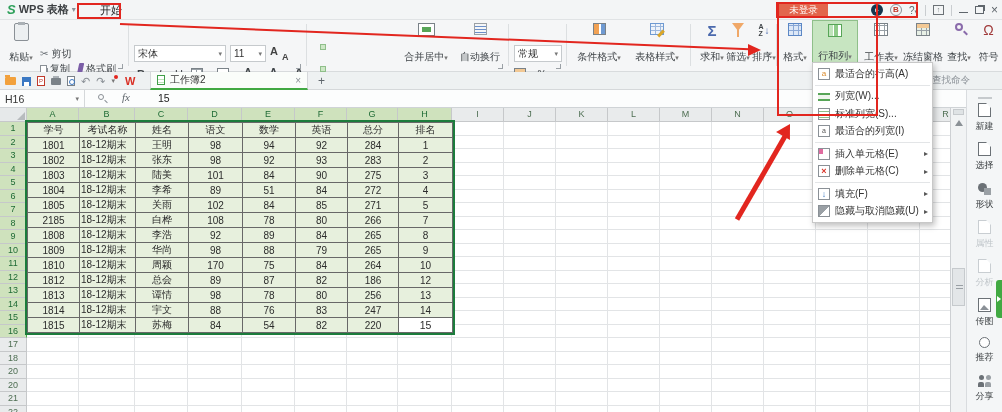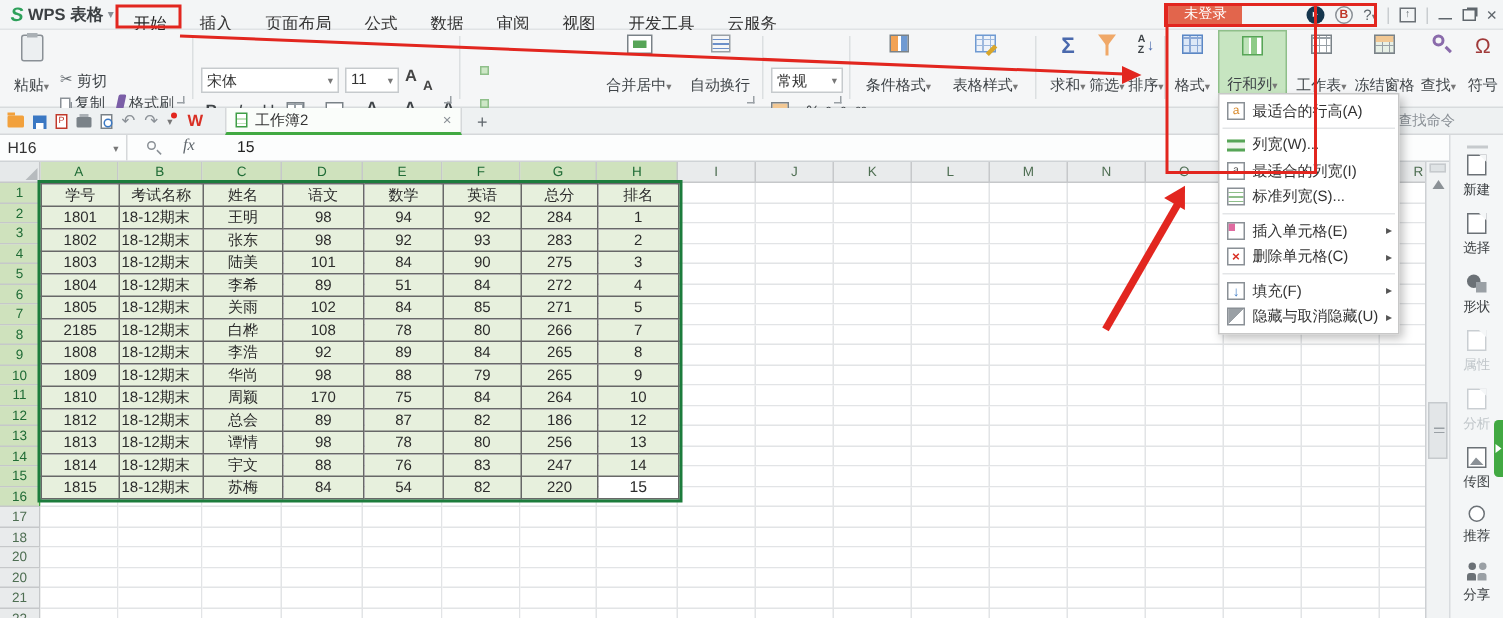--- a/index.html
+++ b/index.html
@@ -6,21 +6,21 @@
   body{width:1002px;height:412px;overflow:hidden;position:relative;background:#fff;
        font-family:"Liberation Sans","DejaVu Sans",sans-serif;-webkit-font-smoothing:antialiased;}
   *{box-sizing:border-box;}
   .abs{position:absolute;}
 
   
   #titlebar{position:absolute;left:0;top:0;width:1002px;height:20px;background:#f3f5f6;border-bottom:1px solid #e0e3e5;}
   #logo{position:absolute;left:7px;top:2px;display:flex;align-items:center;gap:3px;font-size:11px;color:#3c4043;font-weight:bold;}
   #logo .s{font-size:13px;font-weight:bold;color:#2da05a;font-style:italic;}
   #logo .caret{color:#8a9096;font-size:8px;font-weight:normal;}
-  #menu-tabs{position:absolute;left:78px;top:0;height:32px;display:flex;align-items:center;}
+  #menu-tabs{position:absolute;left:78px;top:0;height:32px;display:flex;align-items:center;flex-direction:column;}
   .mtab{padding:0 11px;font-size:11px;color:#333;height:20px;line-height:20px;position:relative;}
   .mtab.active{color:#222;}
   .redbox{position:absolute;border:2px solid #e2261f;pointer-events:none;z-index:60;}
   #login-badge{position:absolute;left:779px;top:2px;width:49px;height:15px;background:#e2654c;color:#fff;
                font-size:9.5px;text-align:center;line-height:15px;z-index:5;}
   #title-right{position:absolute;right:4px;top:0;height:20px;display:flex;align-items:center;gap:7px;z-index:5;}
   .circ1{width:12px;height:12px;border-radius:50%;background:#15364e;color:#fff;font-size:7px;text-align:center;line-height:12px;}
   .circ2{width:12px;height:12px;border-radius:50%;border:1px solid #8a9096;color:#c0392b;font-size:8px;text-align:center;line-height:10px;font-weight:bold;}
   .tb-ic{color:#5f666c;font-size:10px;}
   .tb-sep{width:1px;height:11px;background:#c9cdd0;}
@@ -1129,26 +1129,26 @@
     <div class="mi">
       <span class="mic mi-autorowh">a</span>
       <span class="lbl">最适合的行高(A)</span>
     </div>
     <div class="msep"></div>
     <div class="mi">
       <span class="mic mi-colw"></span>
       <span class="lbl">列宽(W)...</span>
     </div>
     <div class="mi">
+      <span class="mic mi-stdcolw"></span>
+      <span class="lbl">标准列宽(S)...</span>
+    </div>
+    <div class="mi">
       <span class="mic mi-autocolw">a</span>
       <span class="lbl">最适合的列宽(I)</span>
-    </div>
-    <div class="mi">
-      <span class="mic mi-stdcolw"></span>
-      <span class="lbl">标准列宽(S)...</span>
     </div>
     <div class="msep"></div>
     <div class="mi">
       <span class="mic mi-insert"></span>
       <span class="lbl">插入单元格(E)</span>
       <span class="sub">▸</span>
     </div>
     <div class="mi">
       <span class="mic mi-delete">×</span>
       <span class="lbl">删除单元格(C)</span>

